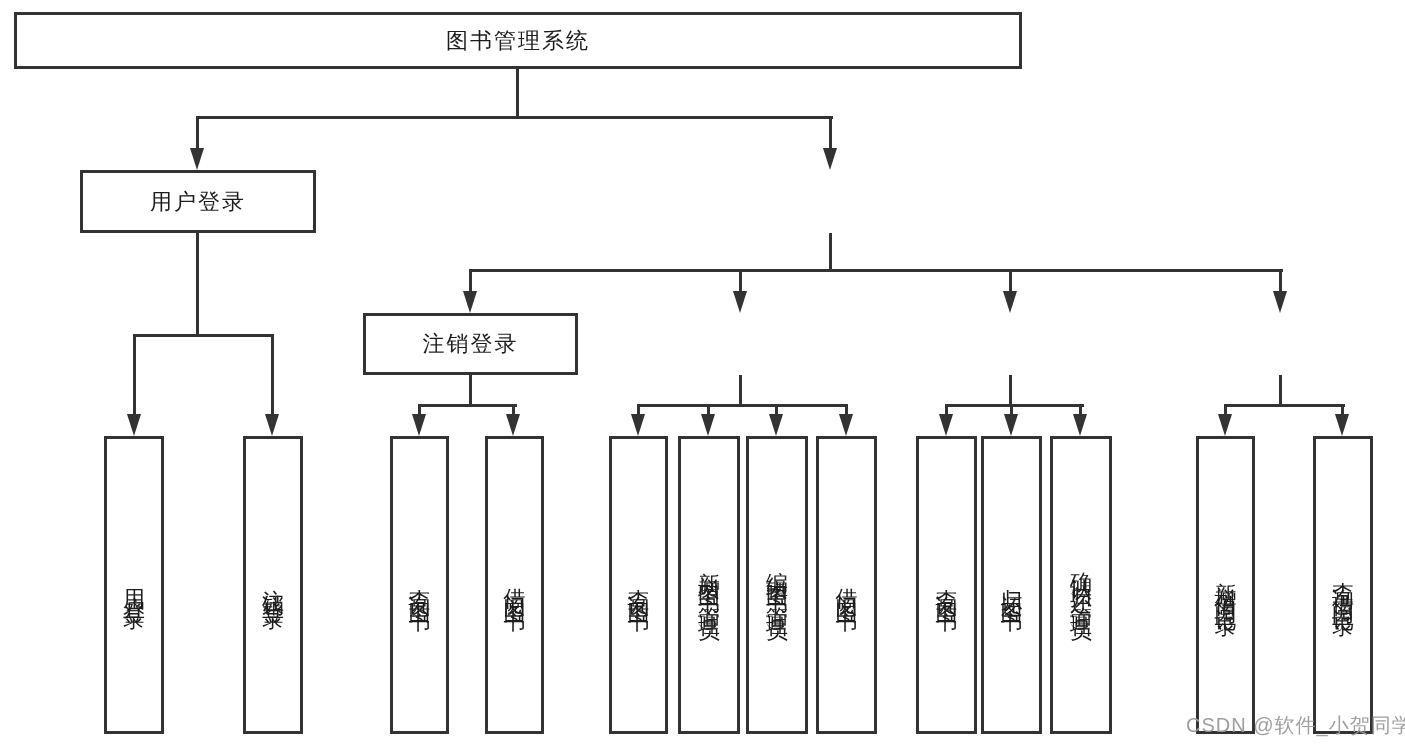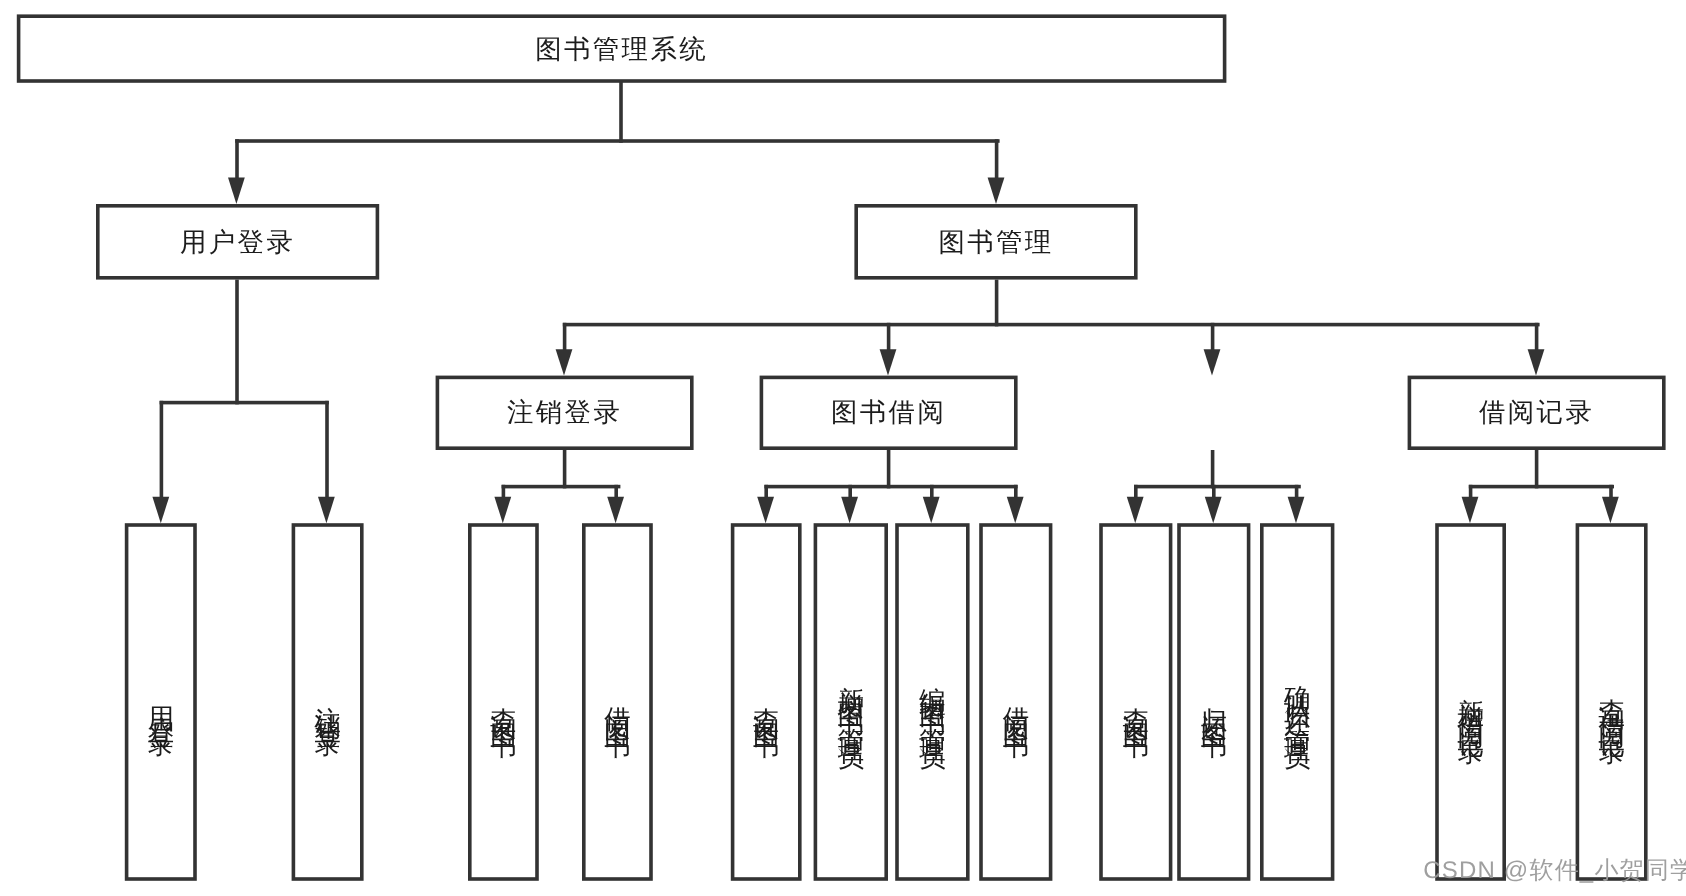--- a/index.html
+++ b/index.html
@@ -65,43 +65,40 @@
   <div class="node node-h" style="left:14px; top:12px; width:1008px; height:57px;">图书管理系统</div>
 
   <div class="vline" style="left:516px; top:68px; height:51px;"></div>
   <div class="hline" style="left:196px; top:116px; width:637px;"></div>
   <div class="vline" style="left:196px; top:116px; height:36px;"></div>
   <div class="arrow" style="left:190px; top:148px;"></div>
   <div class="vline" style="left:829px; top:116px; height:36px;"></div>
   <div class="arrow" style="left:823px; top:148px;"></div>
 
   <div class="node node-h" style="left:80px; top:170px; width:236px; height:63px;">用户登录</div>
-  <div class="node node-h" style="left:712px; top:170px; width:236px; height:63px;">图书管理</div>
 
   <div class="vline" style="left:196px; top:233px; height:104px;"></div>
   <div class="hline" style="left:133px; top:334px; width:141px;"></div>
   <div class="vline" style="left:133px; top:334px; height:84px;"></div>
   <div class="arrow" style="left:127px; top:414px;"></div>
   <div class="vline" style="left:271px; top:334px; height:84px;"></div>
   <div class="arrow" style="left:265px; top:414px;"></div>
 
   <div class="vline" style="left:829px; top:233px; height:39px;"></div>
   <div class="hline" style="left:469px; top:269px; width:814px;"></div>
   <div class="vline" style="left:469px; top:269px; height:24px;"></div>
   <div class="arrow" style="left:463px; top:291px;"></div>
   <div class="vline" style="left:739px; top:269px; height:24px;"></div>
   <div class="arrow" style="left:733px; top:291px;"></div>
   <div class="vline" style="left:1009px; top:269px; height:24px;"></div>
   <div class="arrow" style="left:1003px; top:291px;"></div>
   <div class="vline" style="left:1279px; top:269px; height:24px;"></div>
   <div class="arrow" style="left:1273px; top:291px;"></div>
 
   <div class="node node-h" style="left:363px; top:313px; width:215px; height:62px;">注销登录</div>
-  <div class="node node-h" style="left:633px; top:313px; width:215px; height:62px;">图书借阅</div>
-  <div class="node node-h" style="left:1173px; top:313px; width:215px; height:62px;">借阅记录</div>
 
   <div class="vline" style="left:469px; top:375px; height:32px;"></div>
   <div class="hline" style="left:418px; top:404px; width:99px;"></div>
   <div class="vline" style="left:418px; top:404px; height:12px;"></div>
   <div class="arrow" style="left:412px; top:414px;"></div>
   <div class="vline" style="left:512px; top:404px; height:12px;"></div>
   <div class="arrow" style="left:506px; top:414px;"></div>
 
   <div class="vline" style="left:739px; top:375px; height:32px;"></div>
   <div class="hline" style="left:637px; top:404px; width:211px;"></div>

